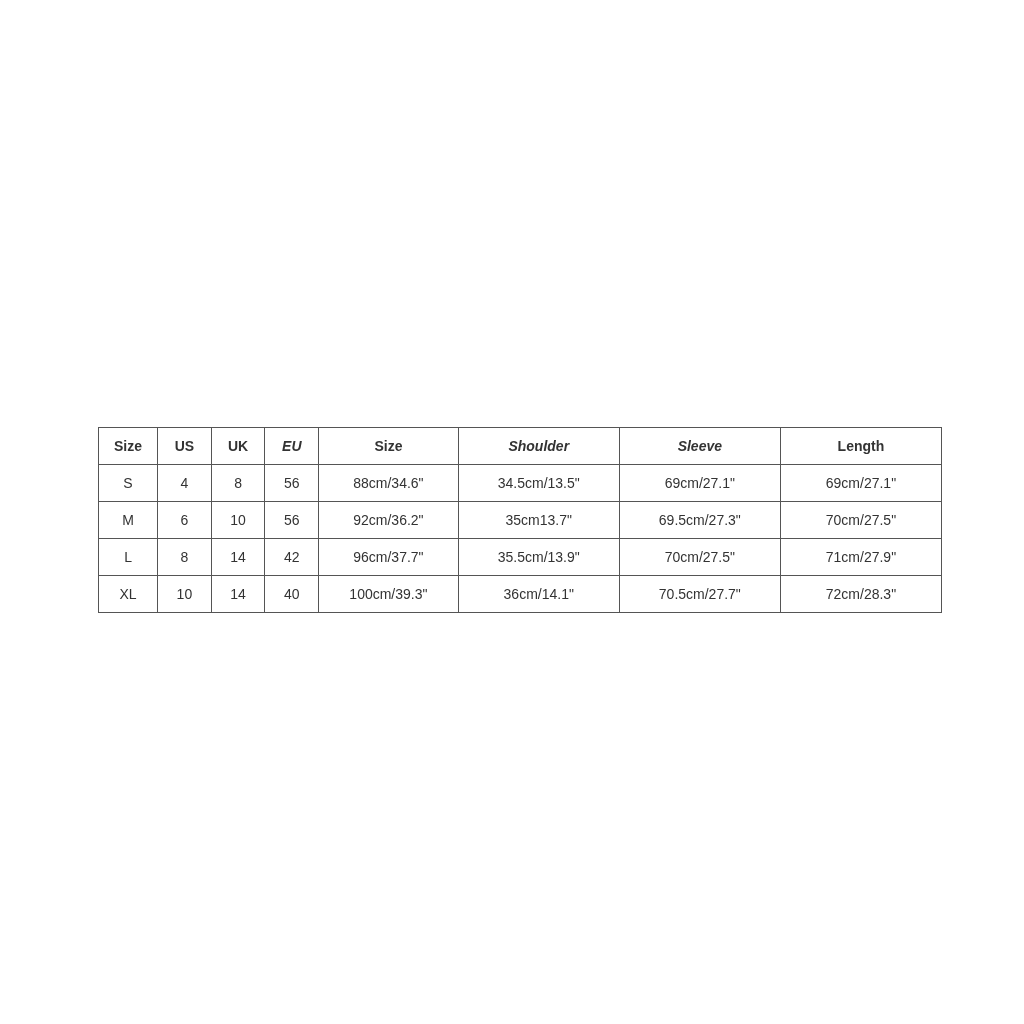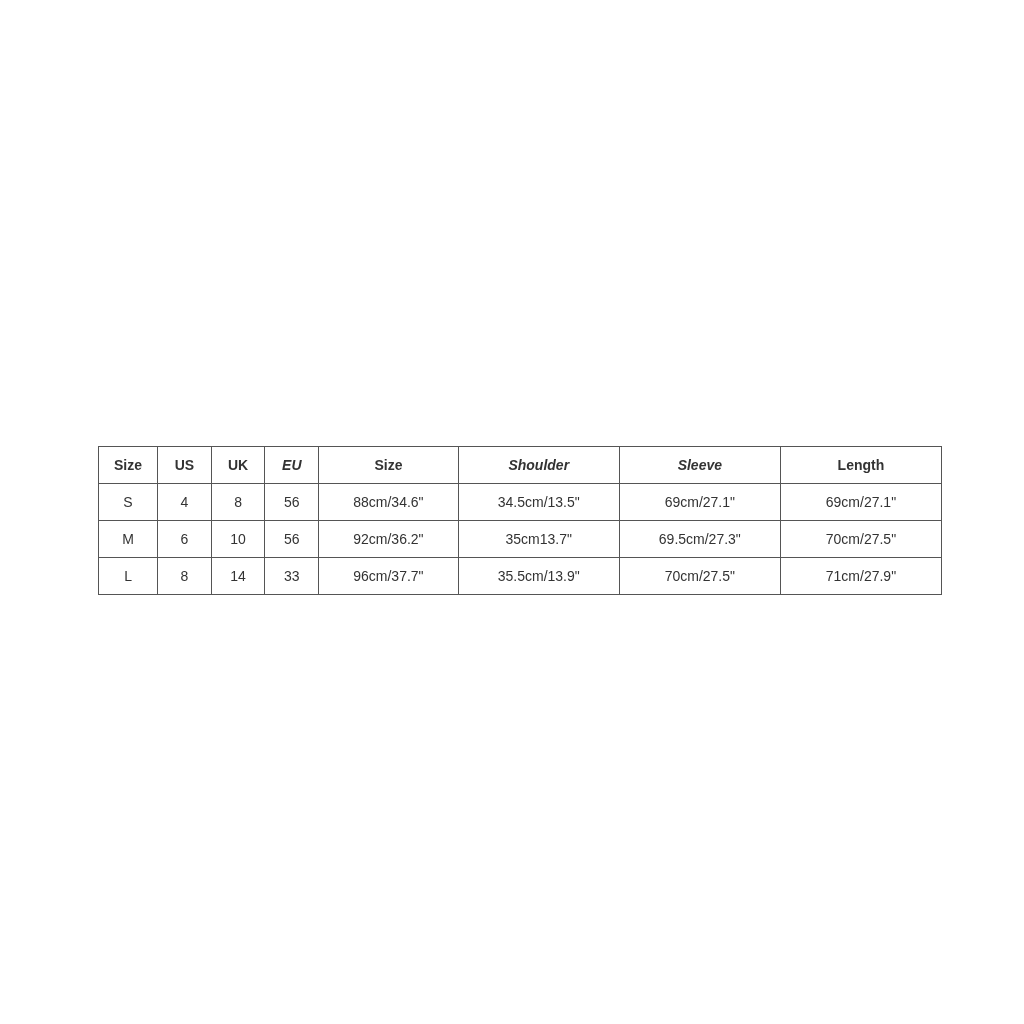--- a/index.html
+++ b/index.html
@@ -90,21 +90,31 @@
           <td>56</td>
           <td>92cm/36.2"</td>
           <td>35cm13.7"</td>
           <td>69.5cm/27.3"</td>
           <td>70cm/27.5"</td>
         </tr>
         <tr>
           <td>L</td>
           <td>8</td>
           <td>14</td>
-          <td>33</td>
+          <td>42</td>
           <td>96cm/37.7"</td>
           <td>35.5cm/13.9"</td>
           <td>70cm/27.5"</td>
           <td>71cm/27.9"</td>
+        </tr>
+        <tr>
+          <td>XL</td>
+          <td>10</td>
+          <td>14</td>
+          <td>40</td>
+          <td>100cm/39.3"</td>
+          <td>36cm/14.1"</td>
+          <td>70.5cm/27.7"</td>
+          <td>72cm/28.3"</td>
         </tr>
       </tbody>
   </table>
 </div>
 
 </body></html>

